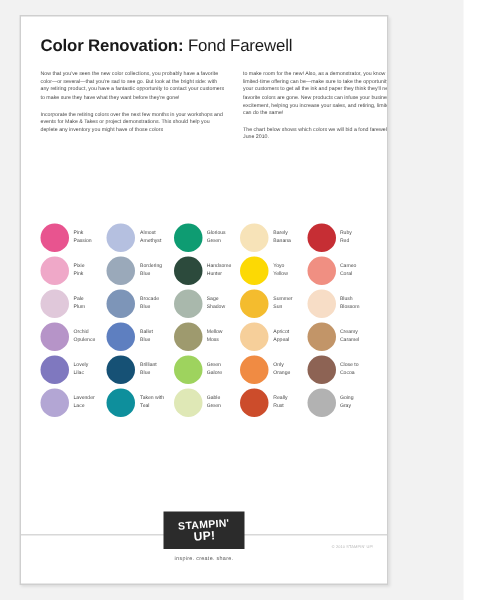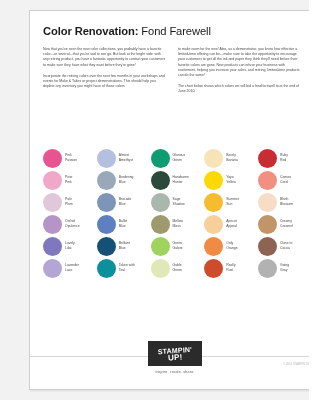--- a/index.html
+++ b/index.html
@@ -18,28 +18,27 @@
     position: relative;
     width: 309px;
     height: 400px;
     background: #f2f2f2;
     box-sizing: border-box;
   }
   .sheet {
     position: absolute;
     left: 13px;
     top: 10px;
-    width: 292px;
+    width: 246px;
     height: 380px;
     background: #ffffff;
     border: 1px solid #cfcfcf;
     box-sizing: border-box;
     box-shadow: 1px 1px 2px rgba(0,0,0,0.10);
     overflow: hidden;
-    margin-left: 16px;
   }
   .sheet-inner {
     position: absolute;
     left: 13px;
     top: 14px;
     right: 10px;
   }
   .doc-title {
     font-size: 11.2px;
     letter-spacing: -0.1px;

